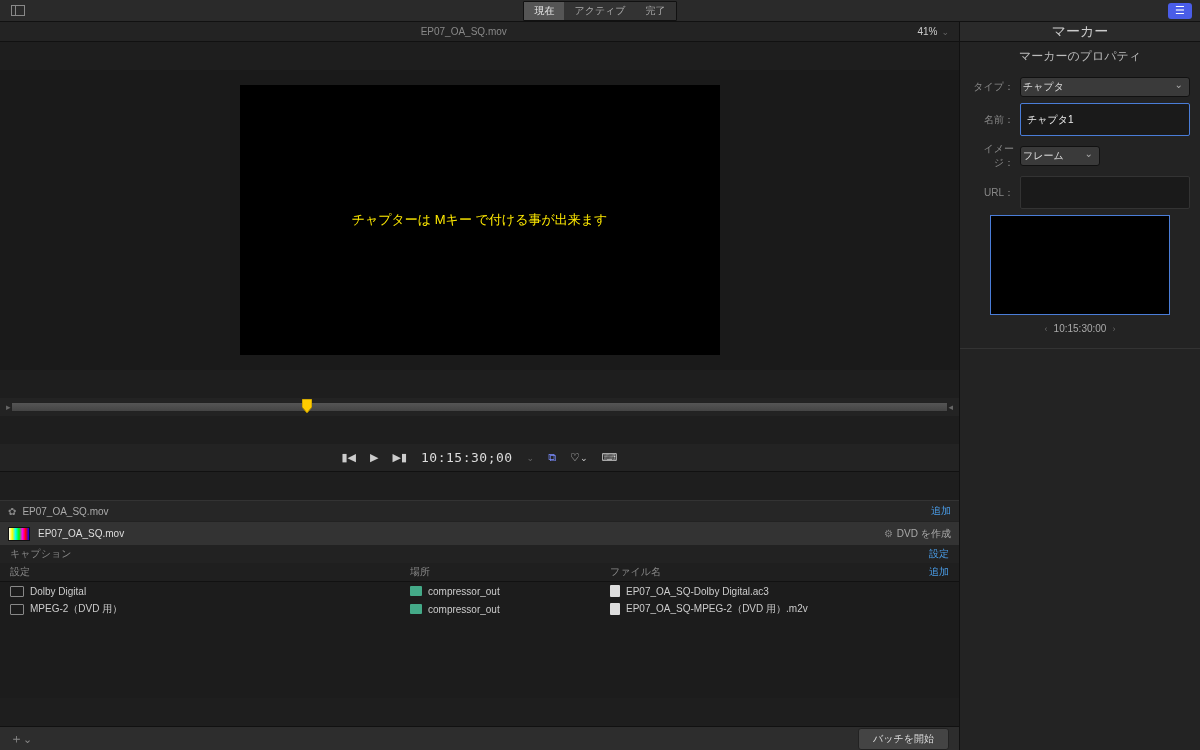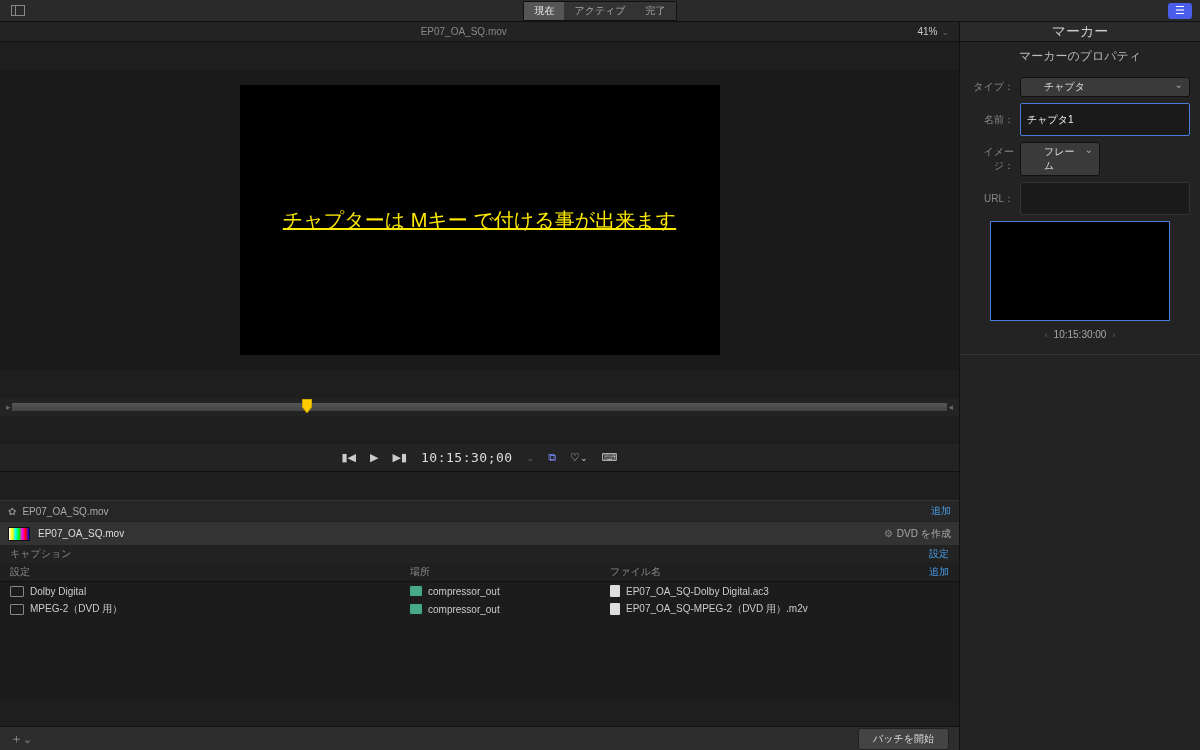--- a/index.html
+++ b/index.html
@@ -12,21 +12,21 @@
 .seg div.active { background: #555; color: #eee; }
 .icon-btn { width: 20px; height: 16px; display: flex; align-items: center; justify-content: center; color: #888; }
 .main { flex: 1; display: flex; min-height: 0; }
 .left-pane { flex: 1; display: flex; flex-direction: column; min-width: 0; border-right: 1px solid #111; gap: 28px; }
 .right-pane { width: 240px; background: #232323; display: flex; flex-direction: column; }
 .preview-header { height: 20px; background: #232323; display: flex; align-items: center; padding: 0 10px; border-bottom: 1px solid #111; }
 .preview-header .title { flex: 1; text-align: center; color: #888; font-size: 10px; }
 .preview-header .zoom { color: #ccc; font-size: 10px; display: flex; align-items: flex-end; gap: 4px; }
 .preview-body { flex: 0 0 300px; background: #1a1a1a; display: flex; align-items: center; justify-content: center; position: relative; }
 .video-view { width: 480px; height: 270px; background: #000; position: relative; display: flex; align-items: center; justify-content: center; }
-.subtitle-text { color: #ffea00; font-size: 20px; font-weight: 500; white-space: nowrap; text-decoration: underline; }
+.subtitle-text { color: #ffea00; font-size: 13px; font-weight: 500; white-space: nowrap; }
 .timeline-row { height: 18px; background: #232323; display: flex; align-items: center; padding: 0 6px; position: relative; }
 .timeline-track { flex: 1; height: 10px; background: linear-gradient(#555,#444); border: 1px solid #222; position: relative; }
 .timeline-marker { position: absolute; top: -4px; left: 31%; width: 10px; height: 16px; }
 .timeline-marker svg { display: block; }
 .transport { height: 28px; background: #232323; display: flex; align-items: center; justify-content: center; gap: 14px; border-bottom: 1px solid #111; }
 .tc { color: #ddd; font-size: 13px; font-family: monospace; letter-spacing: 0.5px; }
 .transport .tbtn { color: #ccc; }
 .batch-pane { flex: 1; background: #1c1c1c; display: flex; flex-direction: column; border-top: 1px solid #333; min-height: 0; }
 .batch-header { height: 20px; background: #262626; display: flex; align-items: center; padding: 0 8px; color: #aaa; font-size: 10px; }
 .batch-header .gear { margin-right: 6px; color: #888; }
@@ -48,21 +48,21 @@
 .bottom-bar { height: 24px; background: #2d2d2d; border-top: 1px solid #111; display: flex; align-items: center; padding: 0 10px; }
 .bottom-bar .spacer { flex: 1; }
 .btn { background: #444; border: 1px solid #222; color: #ddd; padding: 3px 14px; border-radius: 3px; font-size: 10px; }
 
 .insp-title { height: 20px; background: #2a2a2a; display: flex; align-items: center; justify-content: center; font-size: 14px; color: #ccc; border-bottom: 1px solid #111; }
 .insp-section { padding: 6px 10px; }
 .insp-heading { font-size: 12px; color: #bbb; padding: 6px 10px; text-align: center; }
 .field-row { display: flex; align-items: center; gap: 6px; margin-bottom: 6px; }
 .field-row label { width: 44px; text-align: right; font-size: 10px; color: #888; }
 .field-row .control { flex: 1; }
-.select { background: #3a3a3a; border: 1px solid #111; color: #ddd; font-size: 10px; padding: 2px 23px; border-radius: 3px; position: relative; }
+.select { background: #3a3a3a; border: 1px solid #111; color: #ddd; font-size: 10px; padding: 2px 2px; border-radius: 3px; position: relative; }
 .select::after { content: "⌄"; position: absolute; right: 6px; top: 1px; color: #aaa; font-size: 10px; }
 .text-input { background: #1a1a1a; border: 1px solid #4a7dd8; color: #eee; font-size: 10px; padding: 10px 6px; width: 100%; border-radius: 2px; }
 .text-input.noborder { border-color: #333; }
 .marker-thumb { margin: 4px auto; width: 180px; height: 100px; background: #000; border: 1px solid #4a7dd8; }
 .marker-tc { display: flex; align-items: center; justify-content: center; gap: 6px; font-size: 10px; color: #aaa; padding: 4px 0; font-family: monospace; }
 .chev { color: #666; font-size: 9px; }
 .right-pane hr { border: none; border-top: 1px solid #333; margin: 4px 0; }
 </style>
 </head>
 <body>

